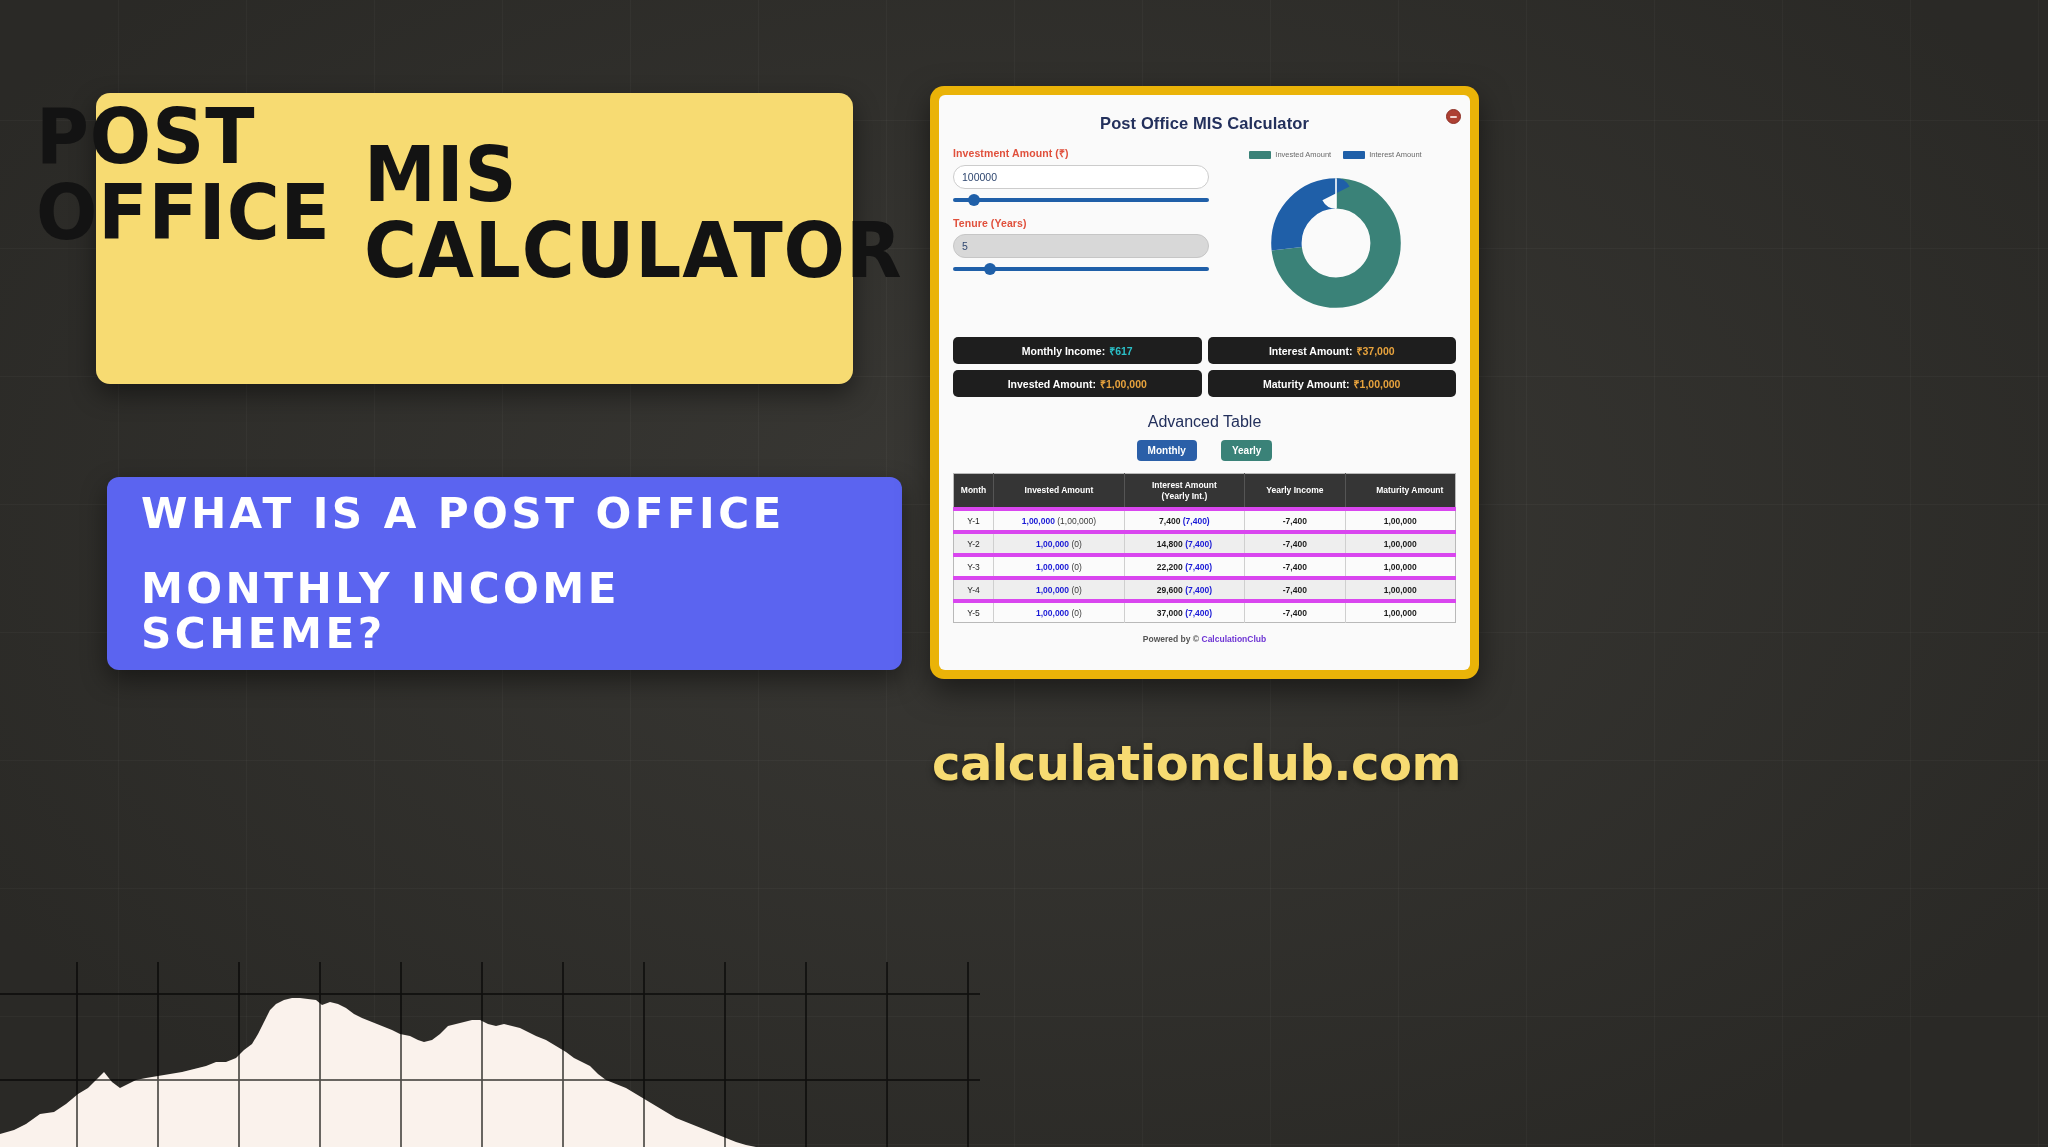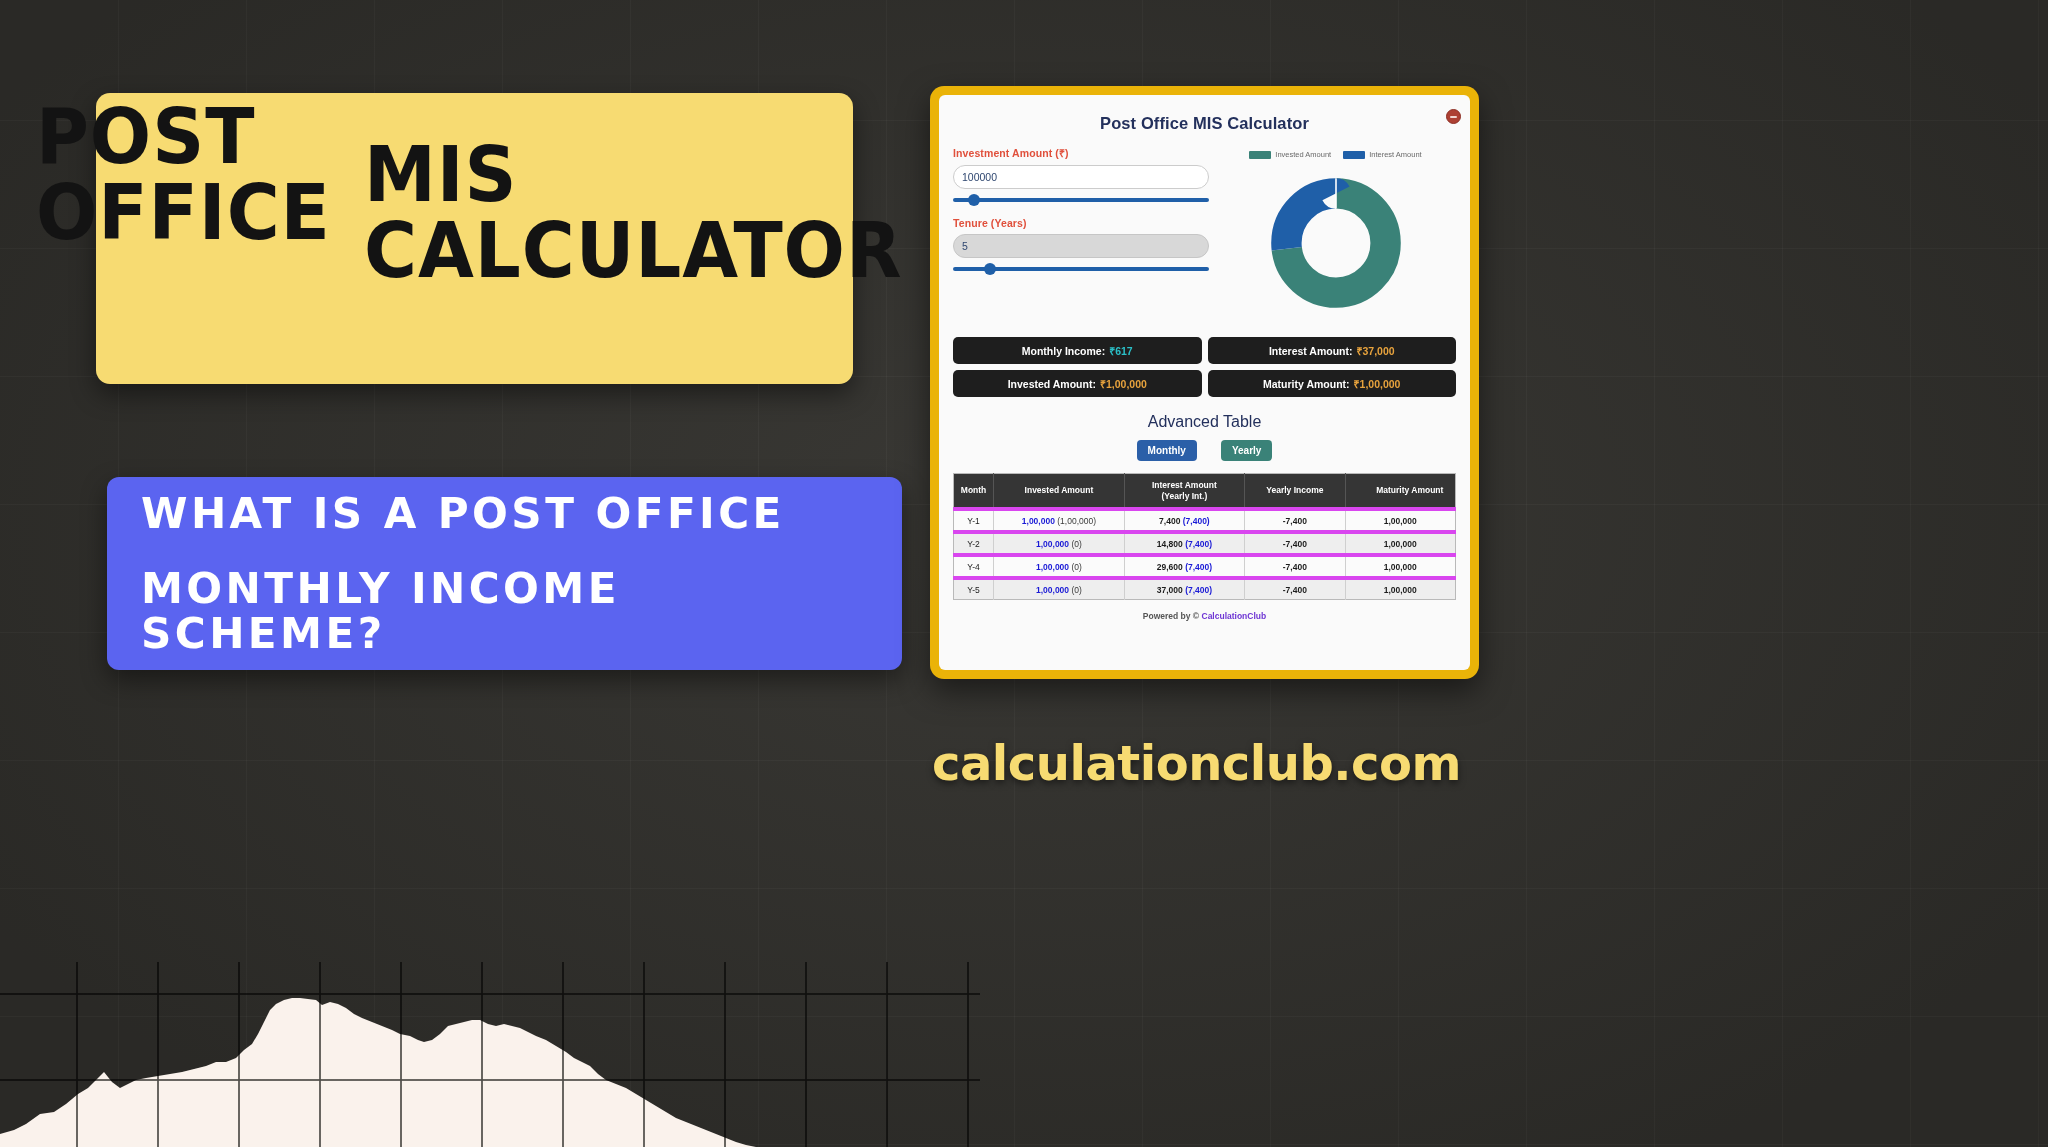--- a/index.html
+++ b/index.html
@@ -328,20 +328,27 @@
             <td class="c-dark">1,00,000</td>
           </tr>
           <tr>
             <td>Y-2</td>
             <td><span class="c-blue">1,00,000</span> <span class="c-grey">(0)</span></td>
             <td><span class="c-dark">14,800</span> <span class="c-blue">(7,400)</span></td>
             <td class="c-red">-7,400</td>
             <td class="c-dark">1,00,000</td>
           </tr>
           <tr>
+            <td>Y-3</td>
+            <td><span class="c-blue">1,00,000</span> <span class="c-grey">(0)</span></td>
+            <td><span class="c-dark">22,200</span> <span class="c-blue">(7,400)</span></td>
+            <td class="c-red">-7,400</td>
+            <td class="c-dark">1,00,000</td>
+          </tr>
+          <tr>
             <td>Y-4</td>
             <td><span class="c-blue">1,00,000</span> <span class="c-grey">(0)</span></td>
             <td><span class="c-dark">29,600</span> <span class="c-blue">(7,400)</span></td>
             <td class="c-red">-7,400</td>
             <td class="c-dark">1,00,000</td>
           </tr>
           <tr>
             <td>Y-5</td>
             <td><span class="c-blue">1,00,000</span> <span class="c-grey">(0)</span></td>
             <td><span class="c-dark">37,000</span> <span class="c-blue">(7,400)</span></td>

